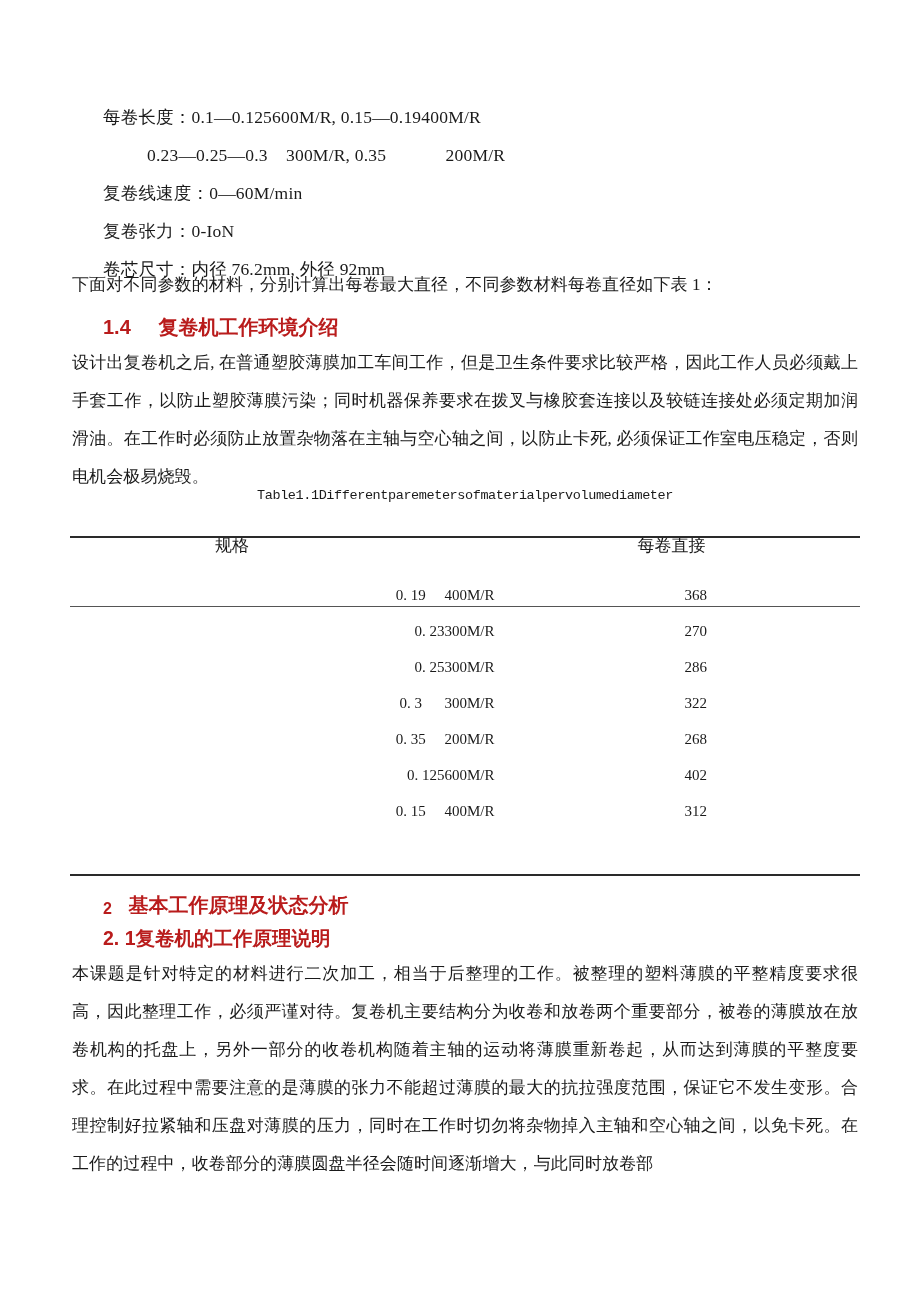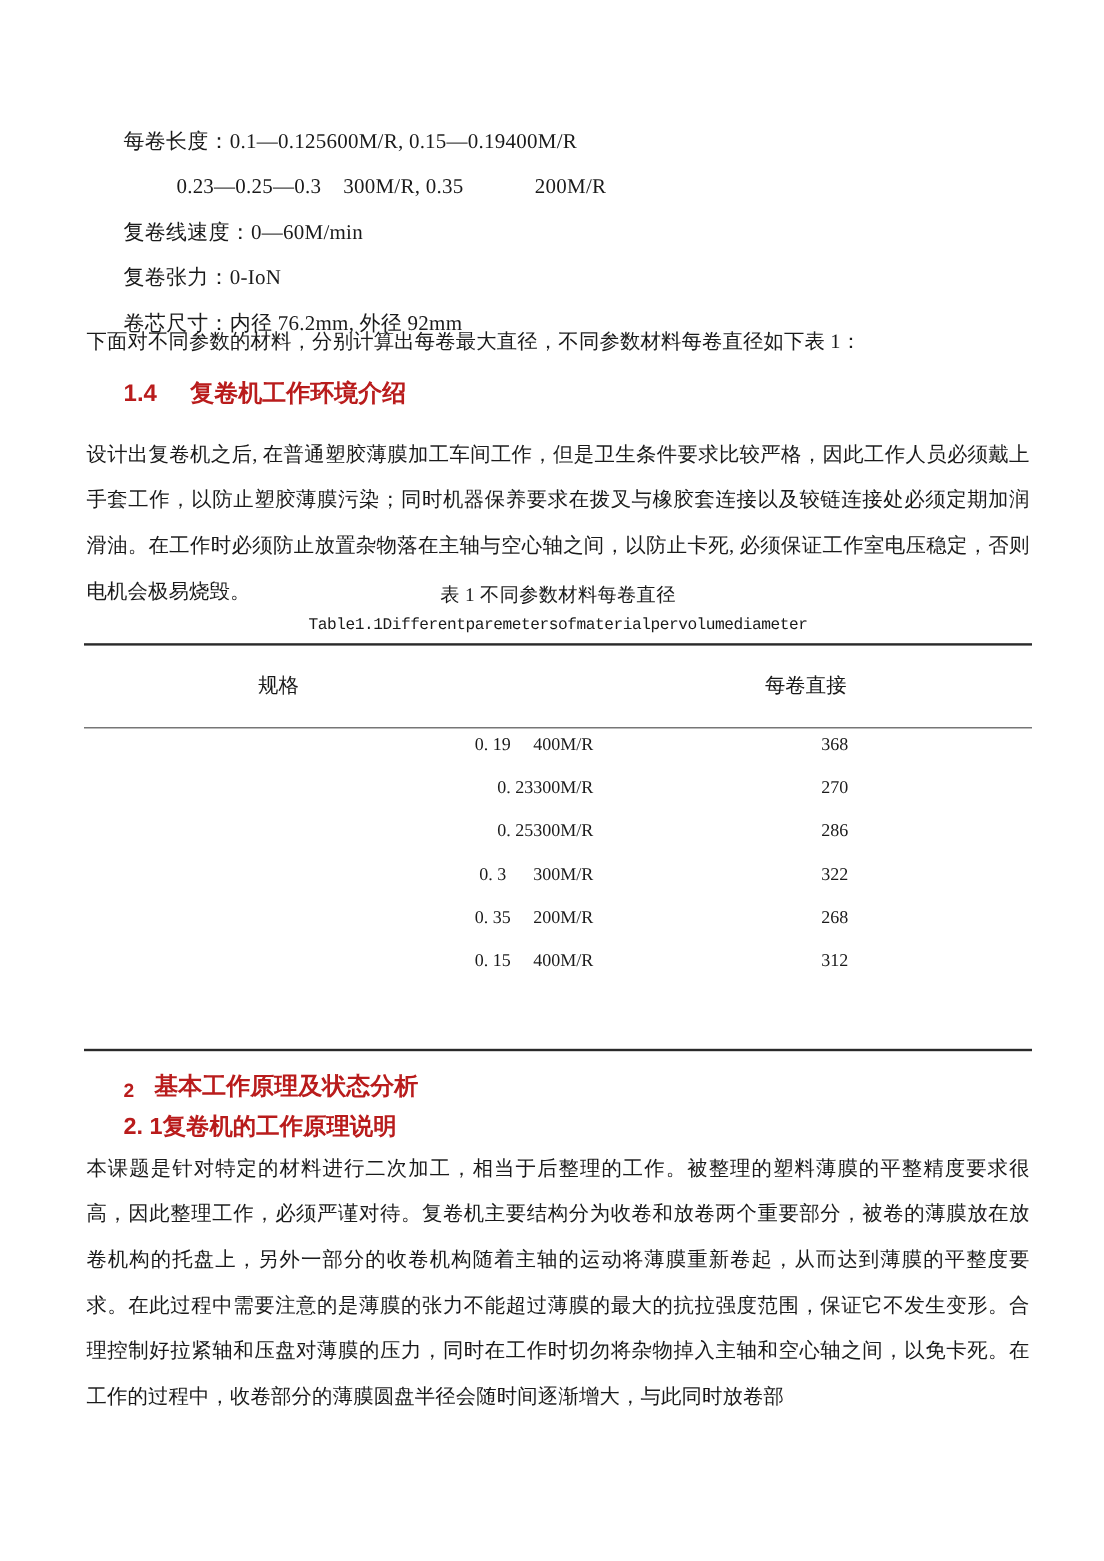--- a/index.html
+++ b/index.html
@@ -78,21 +78,21 @@
   }
   .h-2-1 {
     left: 103px;
     top: 925px;
     font-size: 19.5px;
     text-align: center;
   }
 
   .para-env {
     left: 72px;
-    top: 360px;
+    top: 344px;
     width: 786px;
   }
   .para-env .first { text-indent: 36px; }
 
   .para-principle {
     left: 72px;
     top: 955px;
     width: 786px;
   }
   .para-principle .first { text-indent: 36px; }
@@ -178,21 +178,20 @@
 
   <div class="body-para lead-in">下面对不同参数的材料，分别计算出每卷最大直径，不同参数材料每卷直径如下表 1：</div>
 
   <div class="heading h-1-4"><span>1.4</span>&nbsp;&nbsp;&nbsp;&nbsp;&nbsp;<span>复卷机工作环境介绍</span></div>
 
   <div class="body-para para-env">
     <span class="first">设计出复卷机之后, 在普通塑胶薄膜加工车间工作，但是卫生条件要求比较严格，因此工作人员必须戴上手套工作，以防止塑胶薄膜污染；同时机器保养要求在拨叉与橡胶套连接以及较链连接处必须定期加润滑油。在工作时必须防止放置杂物落在主轴与空心轴之间，以防止卡死, 必须保证工作室电压稳定，否则电机会极易烧毁。</span>
   </div>
 
   <div class="table-wrap">
-    <div class="table-title-cn">表 1 不同参数材料每卷直径</div>
     <div class="table-title-en">Table1.1Differentparemetersofmaterialpervolumediameter</div>
 
     <div class="rule-top"></div>
     <div class="rule-mid"></div>
     <div class="rule-bot"></div>
 
     <table class="data">
       <thead>
         <tr>
           <th class="c1">规格</th>
@@ -214,20 +213,24 @@
         </tr>
         <tr>
           <td class="c1">0. 3      300M/R</td>
           <td class="c2">322</td>
         </tr>
         <tr>
           <td class="c1">0. 35     200M/R</td>
           <td class="c2">268</td>
         </tr>
         <tr>
+          <td class="c1">0. 125600M/R</td>
+          <td class="c2">402</td>
+        </tr>
+        <tr>
           <td class="c1">0. 15     400M/R</td>
           <td class="c2">312</td>
         </tr>
       </tbody>
     </table>
   </div>
 
   <div class="heading h-2"><span class="num">2</span>&nbsp;&nbsp;&nbsp;<span>基本工作原理及状态分析</span></div>
 
   <div class="heading h-2-1"><span>2. 1</span><span>复卷机的工作原理说明</span></div>

